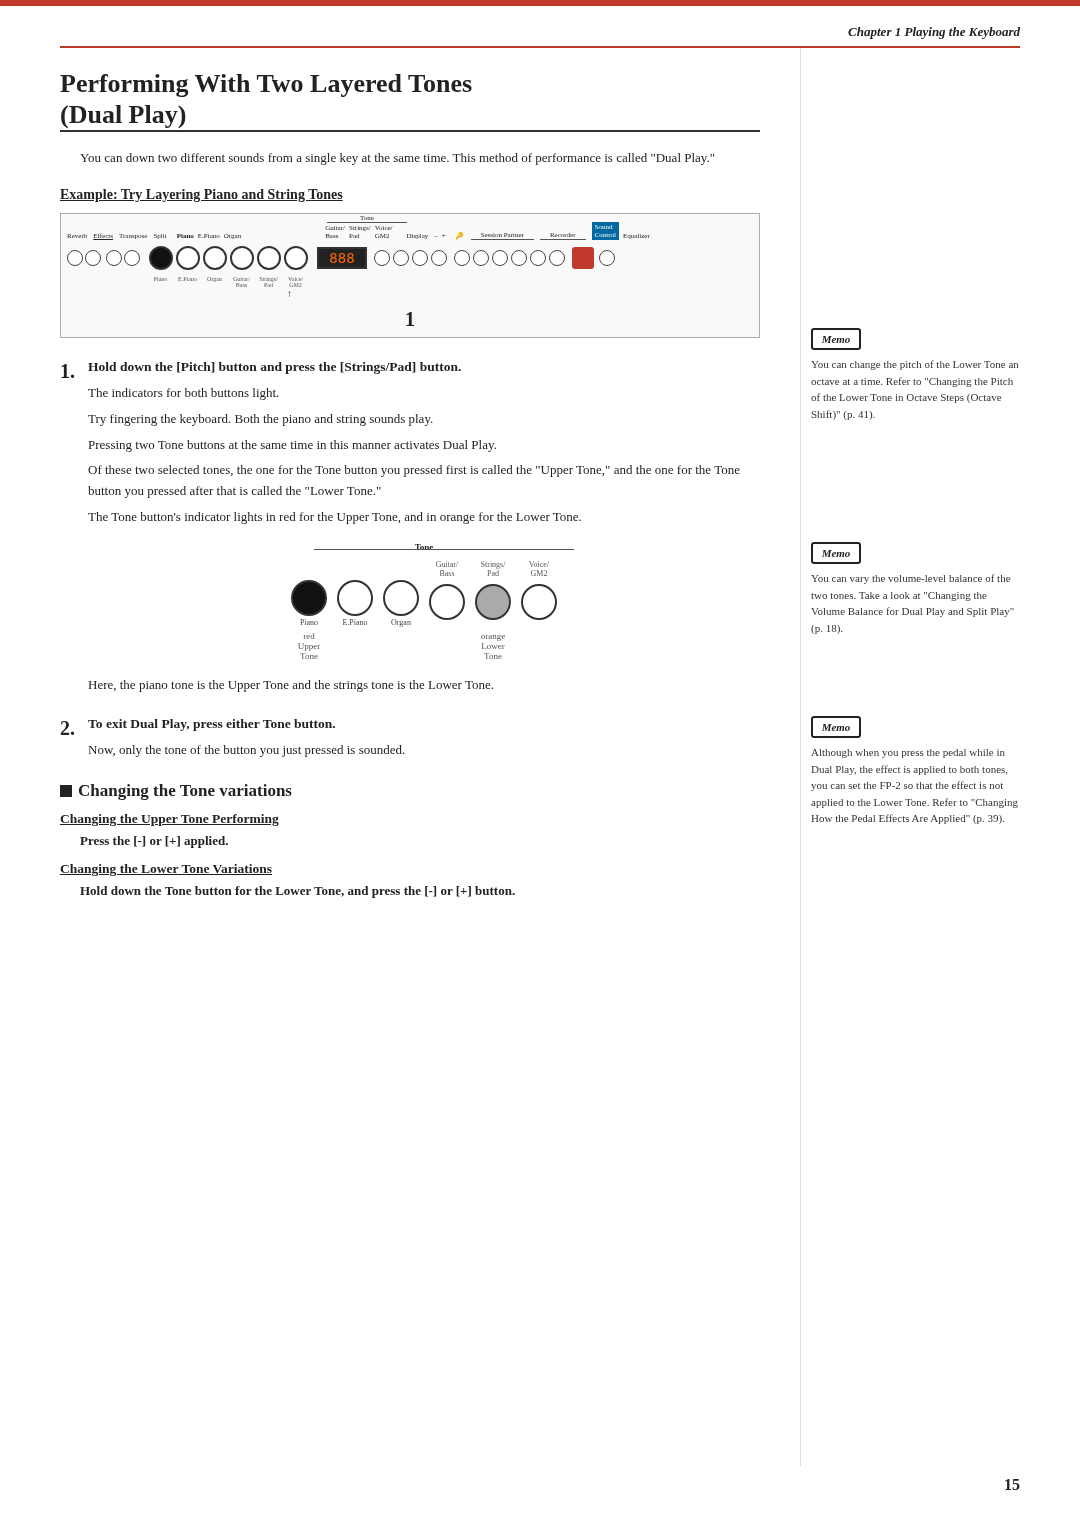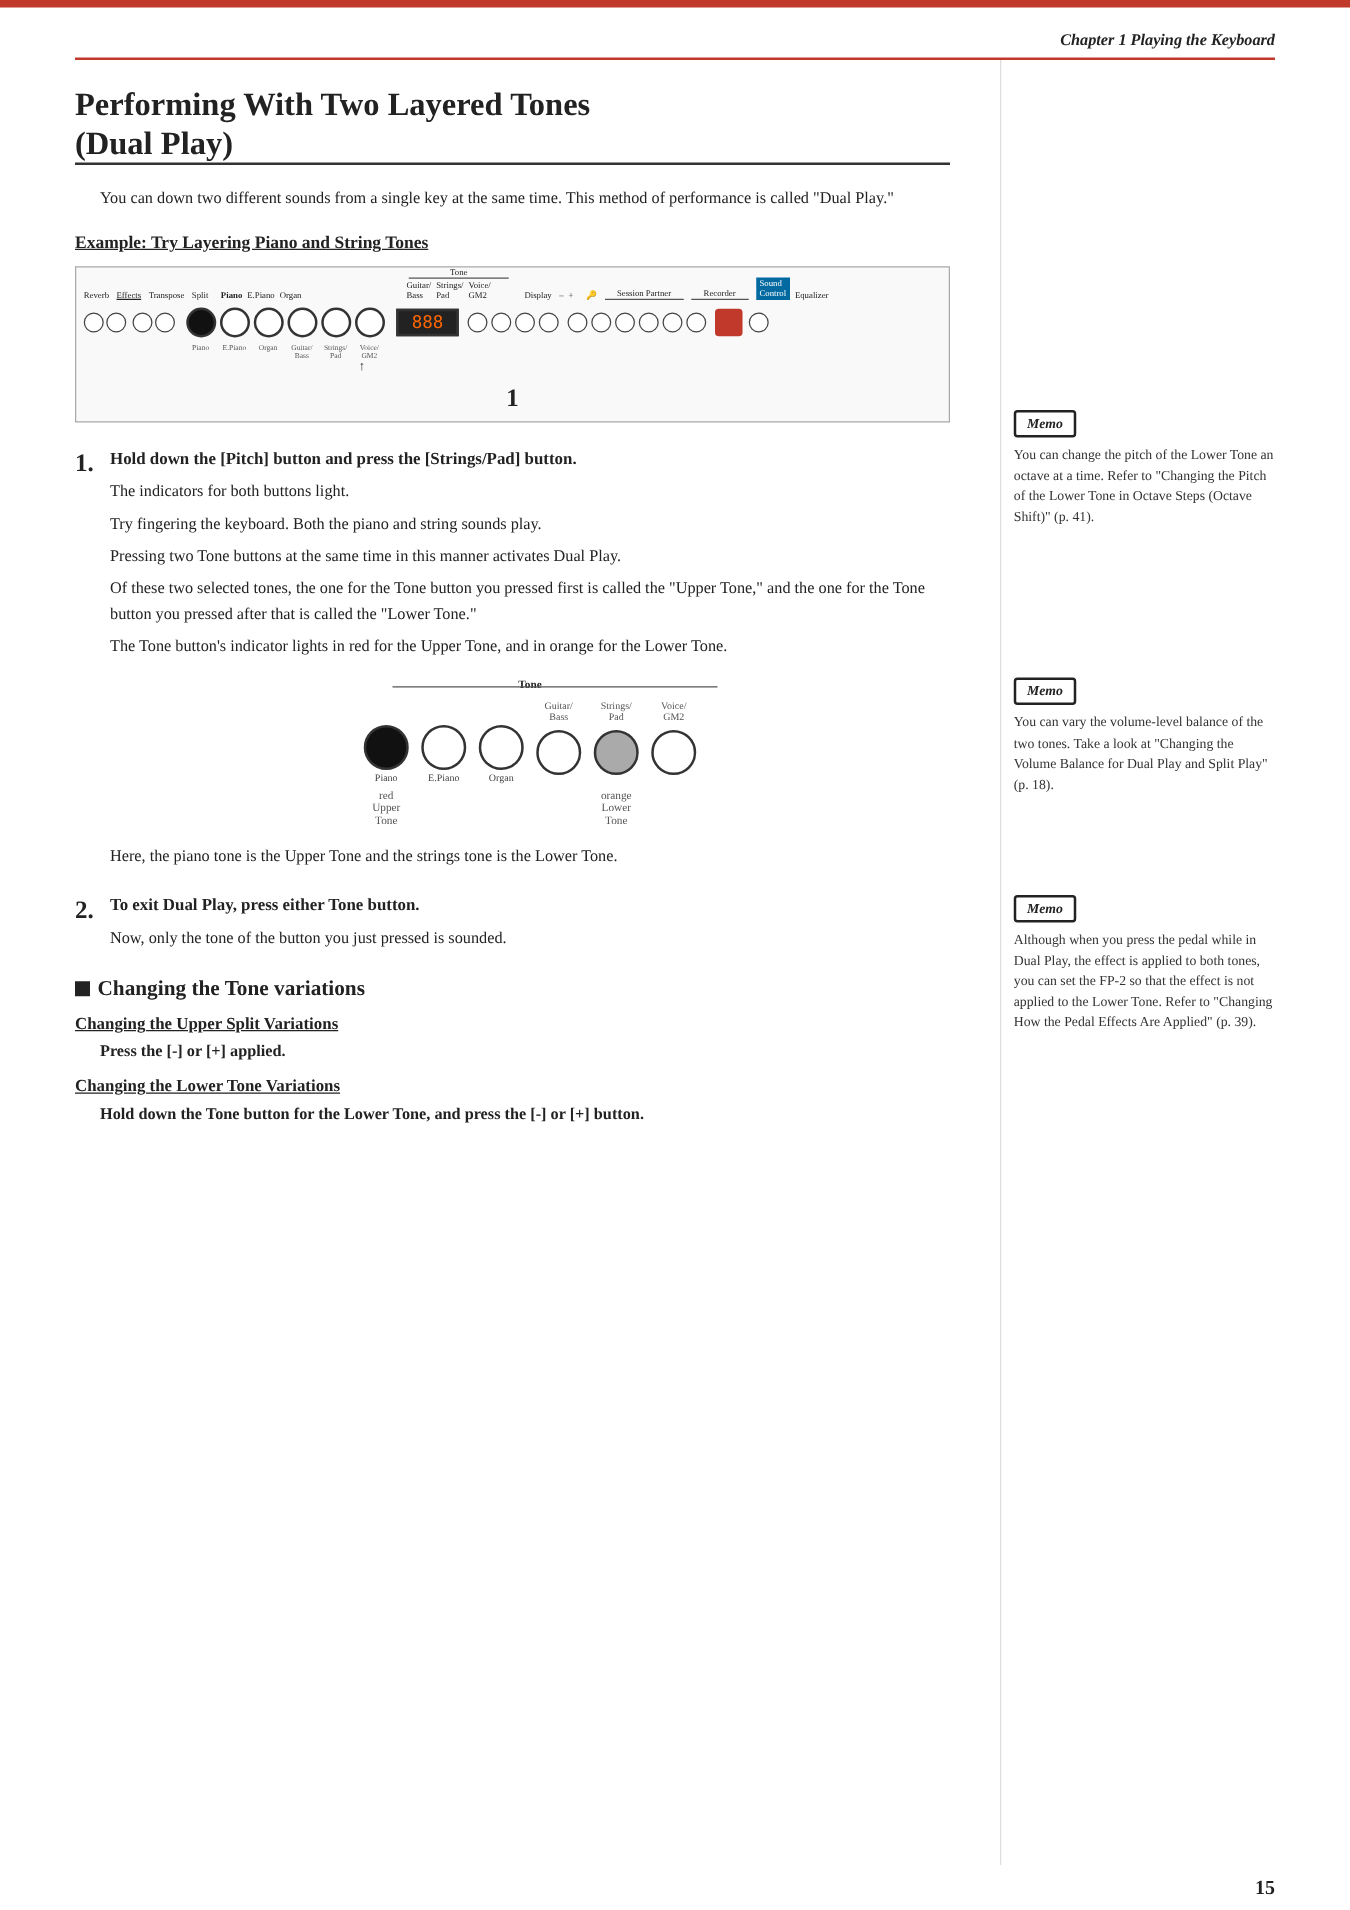--- a/index.html
+++ b/index.html
@@ -152,21 +152,21 @@
       font-size: 13px;
       font-weight: bold;
       margin-bottom: 6px;
       margin-left: 20px;
     }
     
     .page-number {
       text-align: right;
       font-size: 16px;
       font-weight: bold;
-      padding: 10px 60px 8px 60px;
+      padding: 10px 60px 34px 60px;
     }
     
     .memo-box {
       margin-bottom: 22px;
     }
     .memo-title {
       font-size: 13px;
       font-weight: bold;
       margin-bottom: 6px;
       display: flex;
@@ -240,21 +240,21 @@
             <span style="margin-right:4px; font-size:7px;text-decoration:underline;">Effects</span>
             <span style="margin-right:4px; font-size:7px;">Transpose</span>
             <span style="margin-right:8px; font-size:7px;">Split</span>
             <span style="margin-right:2px; font-size:7px; font-weight:bold;">Piano</span>
             <span style="margin-right:2px; font-size:7px;">E.Piano</span>
             <span style="margin-right:2px; font-size:7px;">Organ</span>
             <span style="font-size:7px; position:absolute; left:260px; top:-8px; border-bottom:1px solid #555; width:80px; text-align:center;">Tone</span>
             <span style="margin-right:2px; font-size:7px; margin-left:80px;">Guitar/<br>Bass</span>
             <span style="margin-right:2px; font-size:7px;">Strings/<br>Pad</span>
             <span style="margin-right:2px; font-size:7px;">Voice/<br>GM2</span>
-            <span style="margin-left:23px; font-size:7px;">Display</span>
+            <span style="margin-left:10px; font-size:7px;">Display</span>
             <span style="margin-left:4px; font-size:7px;">–</span>
             <span style="margin-left:2px; font-size:7px;">+</span>
             <span style="margin-left:8px; font-size:7px;">🔑</span>
             <span style="margin-left:4px; font-size:7px; border-bottom: 1px solid #555; padding:0 10px;">Session Partner</span>
             <span style="margin-left:4px; font-size:7px; border-bottom: 1px solid #555; padding:0 10px;">Recorder</span>
             <span style="margin-left:4px; font-size:7px; background:#0369a1; color:#fff; padding:1px 3px;">Sound<br>Control</span>
             <span style="margin-left:2px; font-size:7px;">Equalizer</span>
           </div>
 
           <div style="display:flex; align-items:center; gap:3px; padding:4px 0;">
@@ -401,21 +401,21 @@
           <div class="step-title">To exit Dual Play, press either Tone button.</div>
           <p class="step-para">Now, only the tone of the button you just pressed is sounded.</p>
         </div>
       </div>
 
       <div class="section-heading">
         <span class="black-square"></span>
         <span>Changing the Tone variations</span>
       </div>
 
-      <div class="sub-heading">Changing the Upper Split Variations</div>
+      <div class="sub-heading">Changing the Upper Tone Performing</div>
       <div class="sub-sub-heading">Press the [-] or [+] applied.</div>
 
       <div class="sub-heading" style="margin-top:12px;">Changing the Lower Tone Variations</div>
       <div class="sub-sub-heading">Hold down the Tone button for the Lower Tone, and press the [-] or [+] button.</div>
 
     </div>
 
     <div class="sidebar-area">
 
       <div class="memo-box" style="margin-top:260px;">

